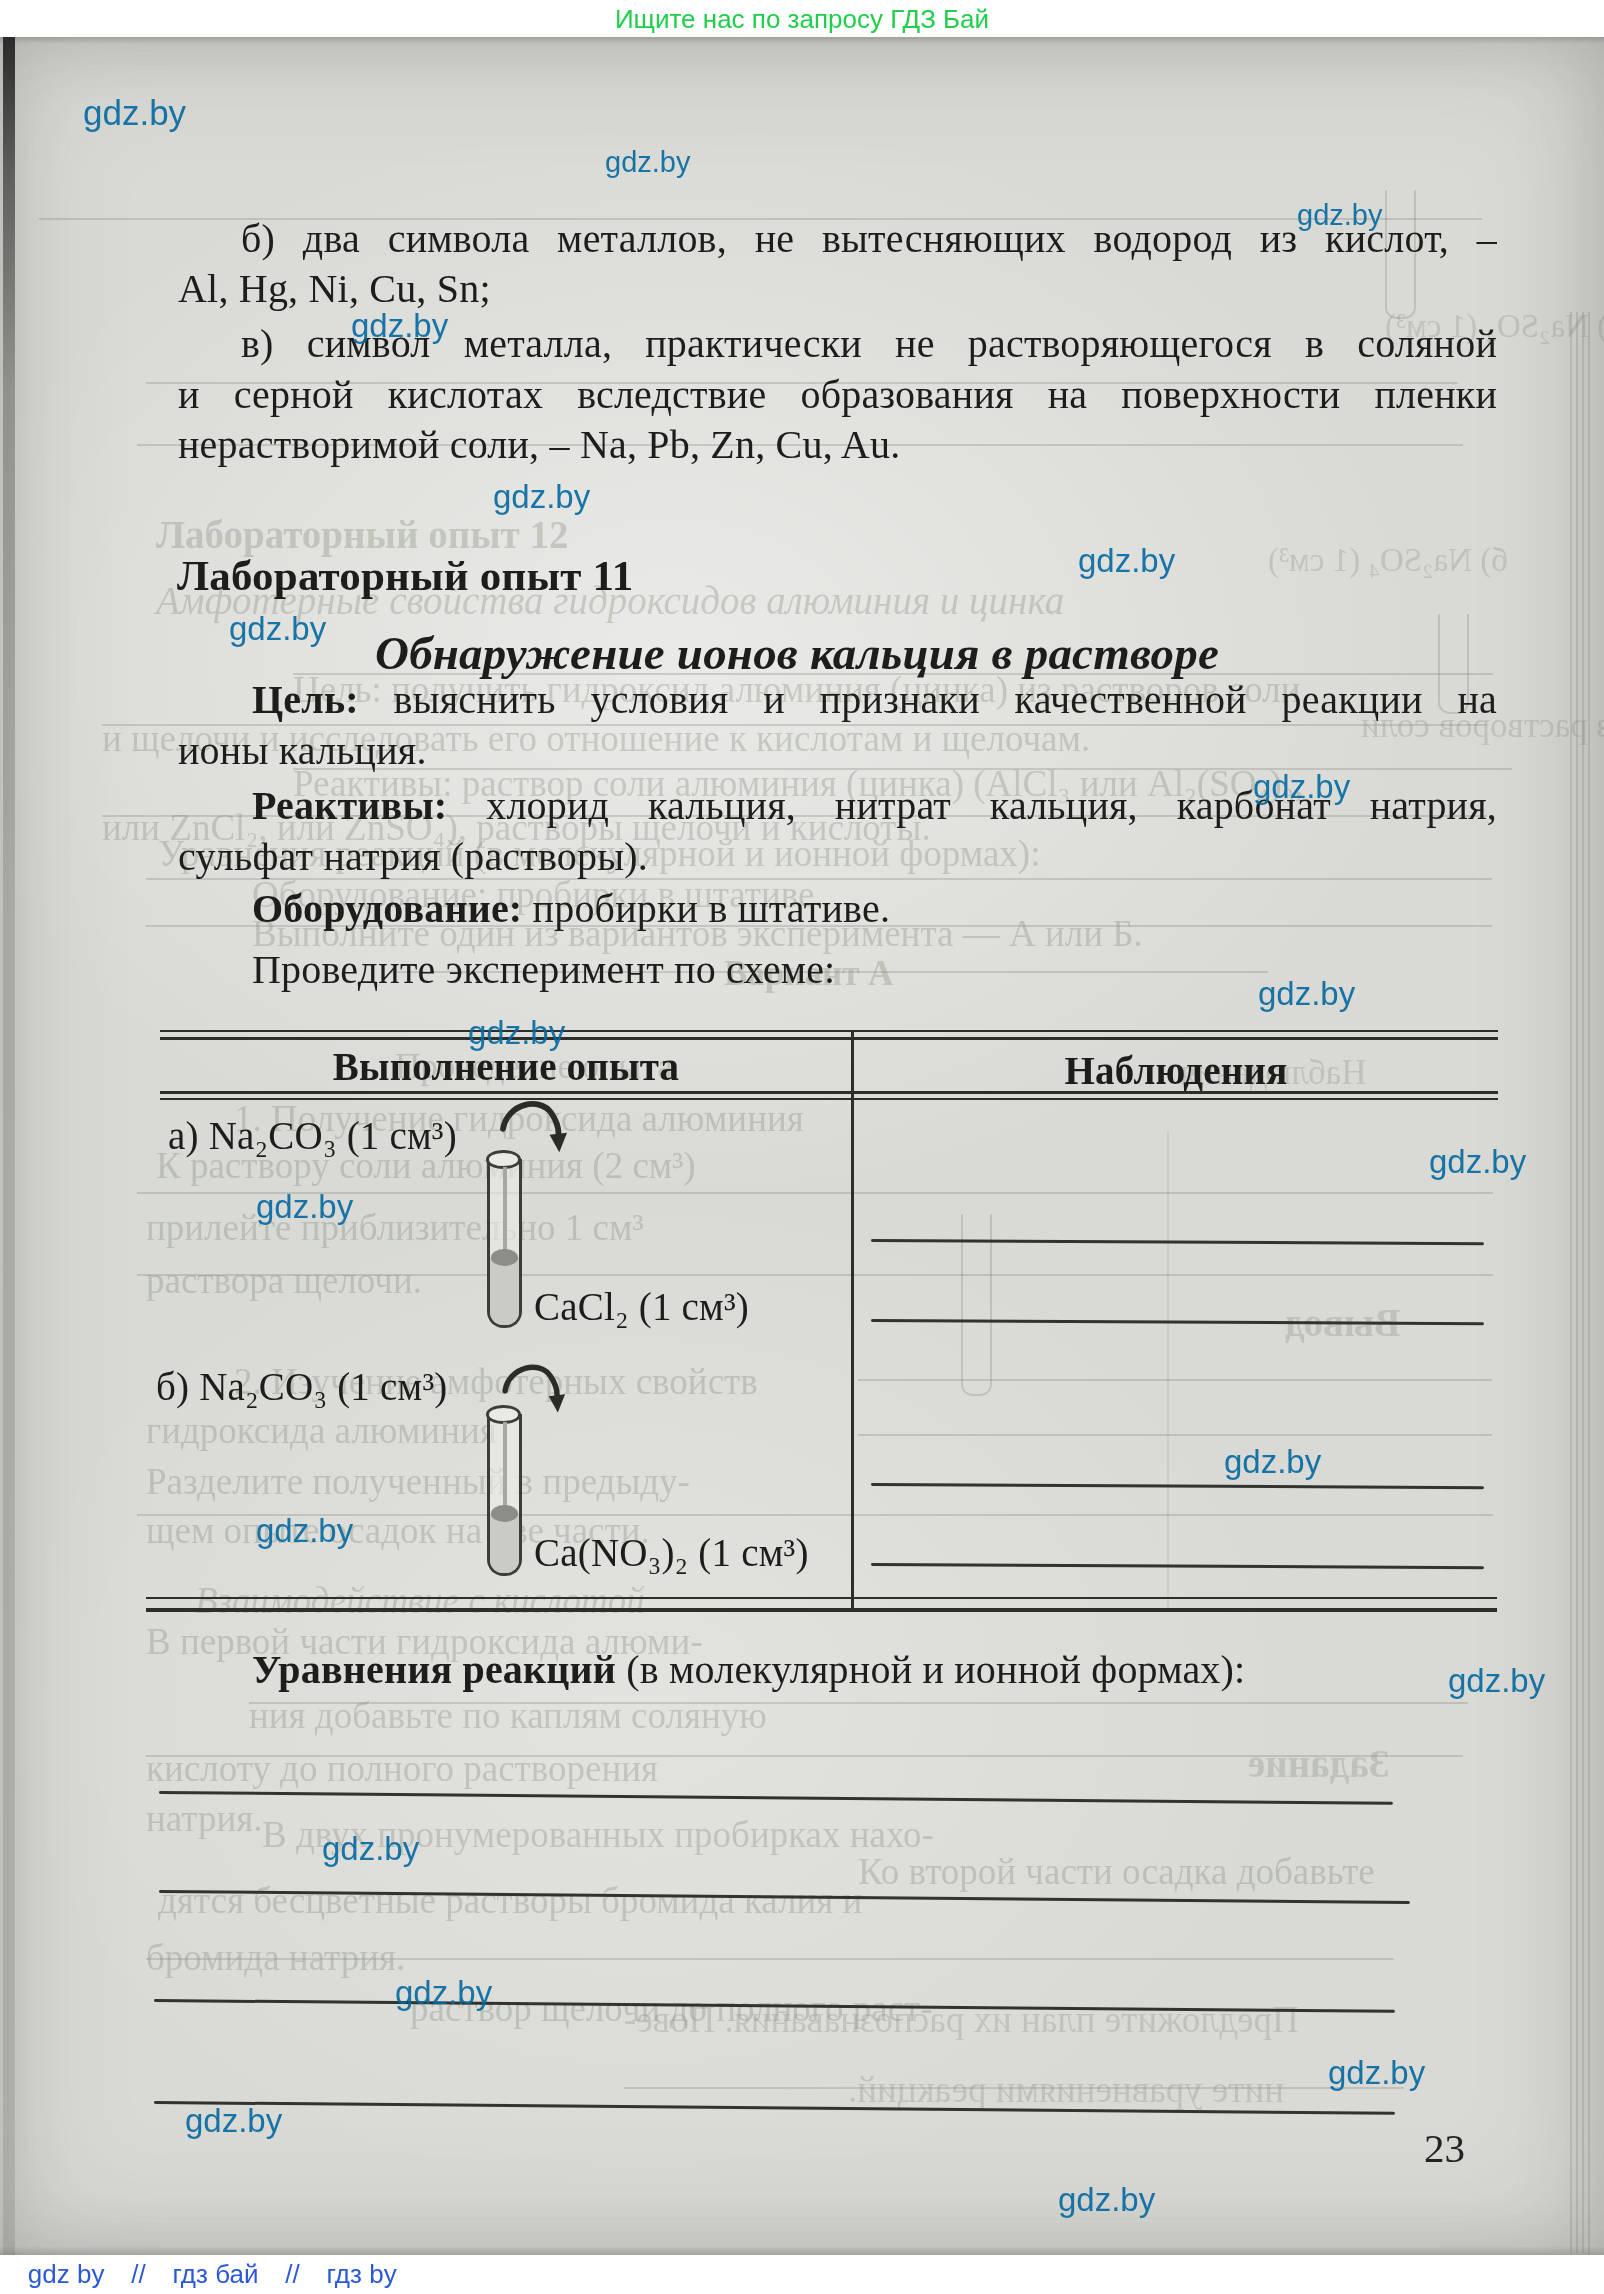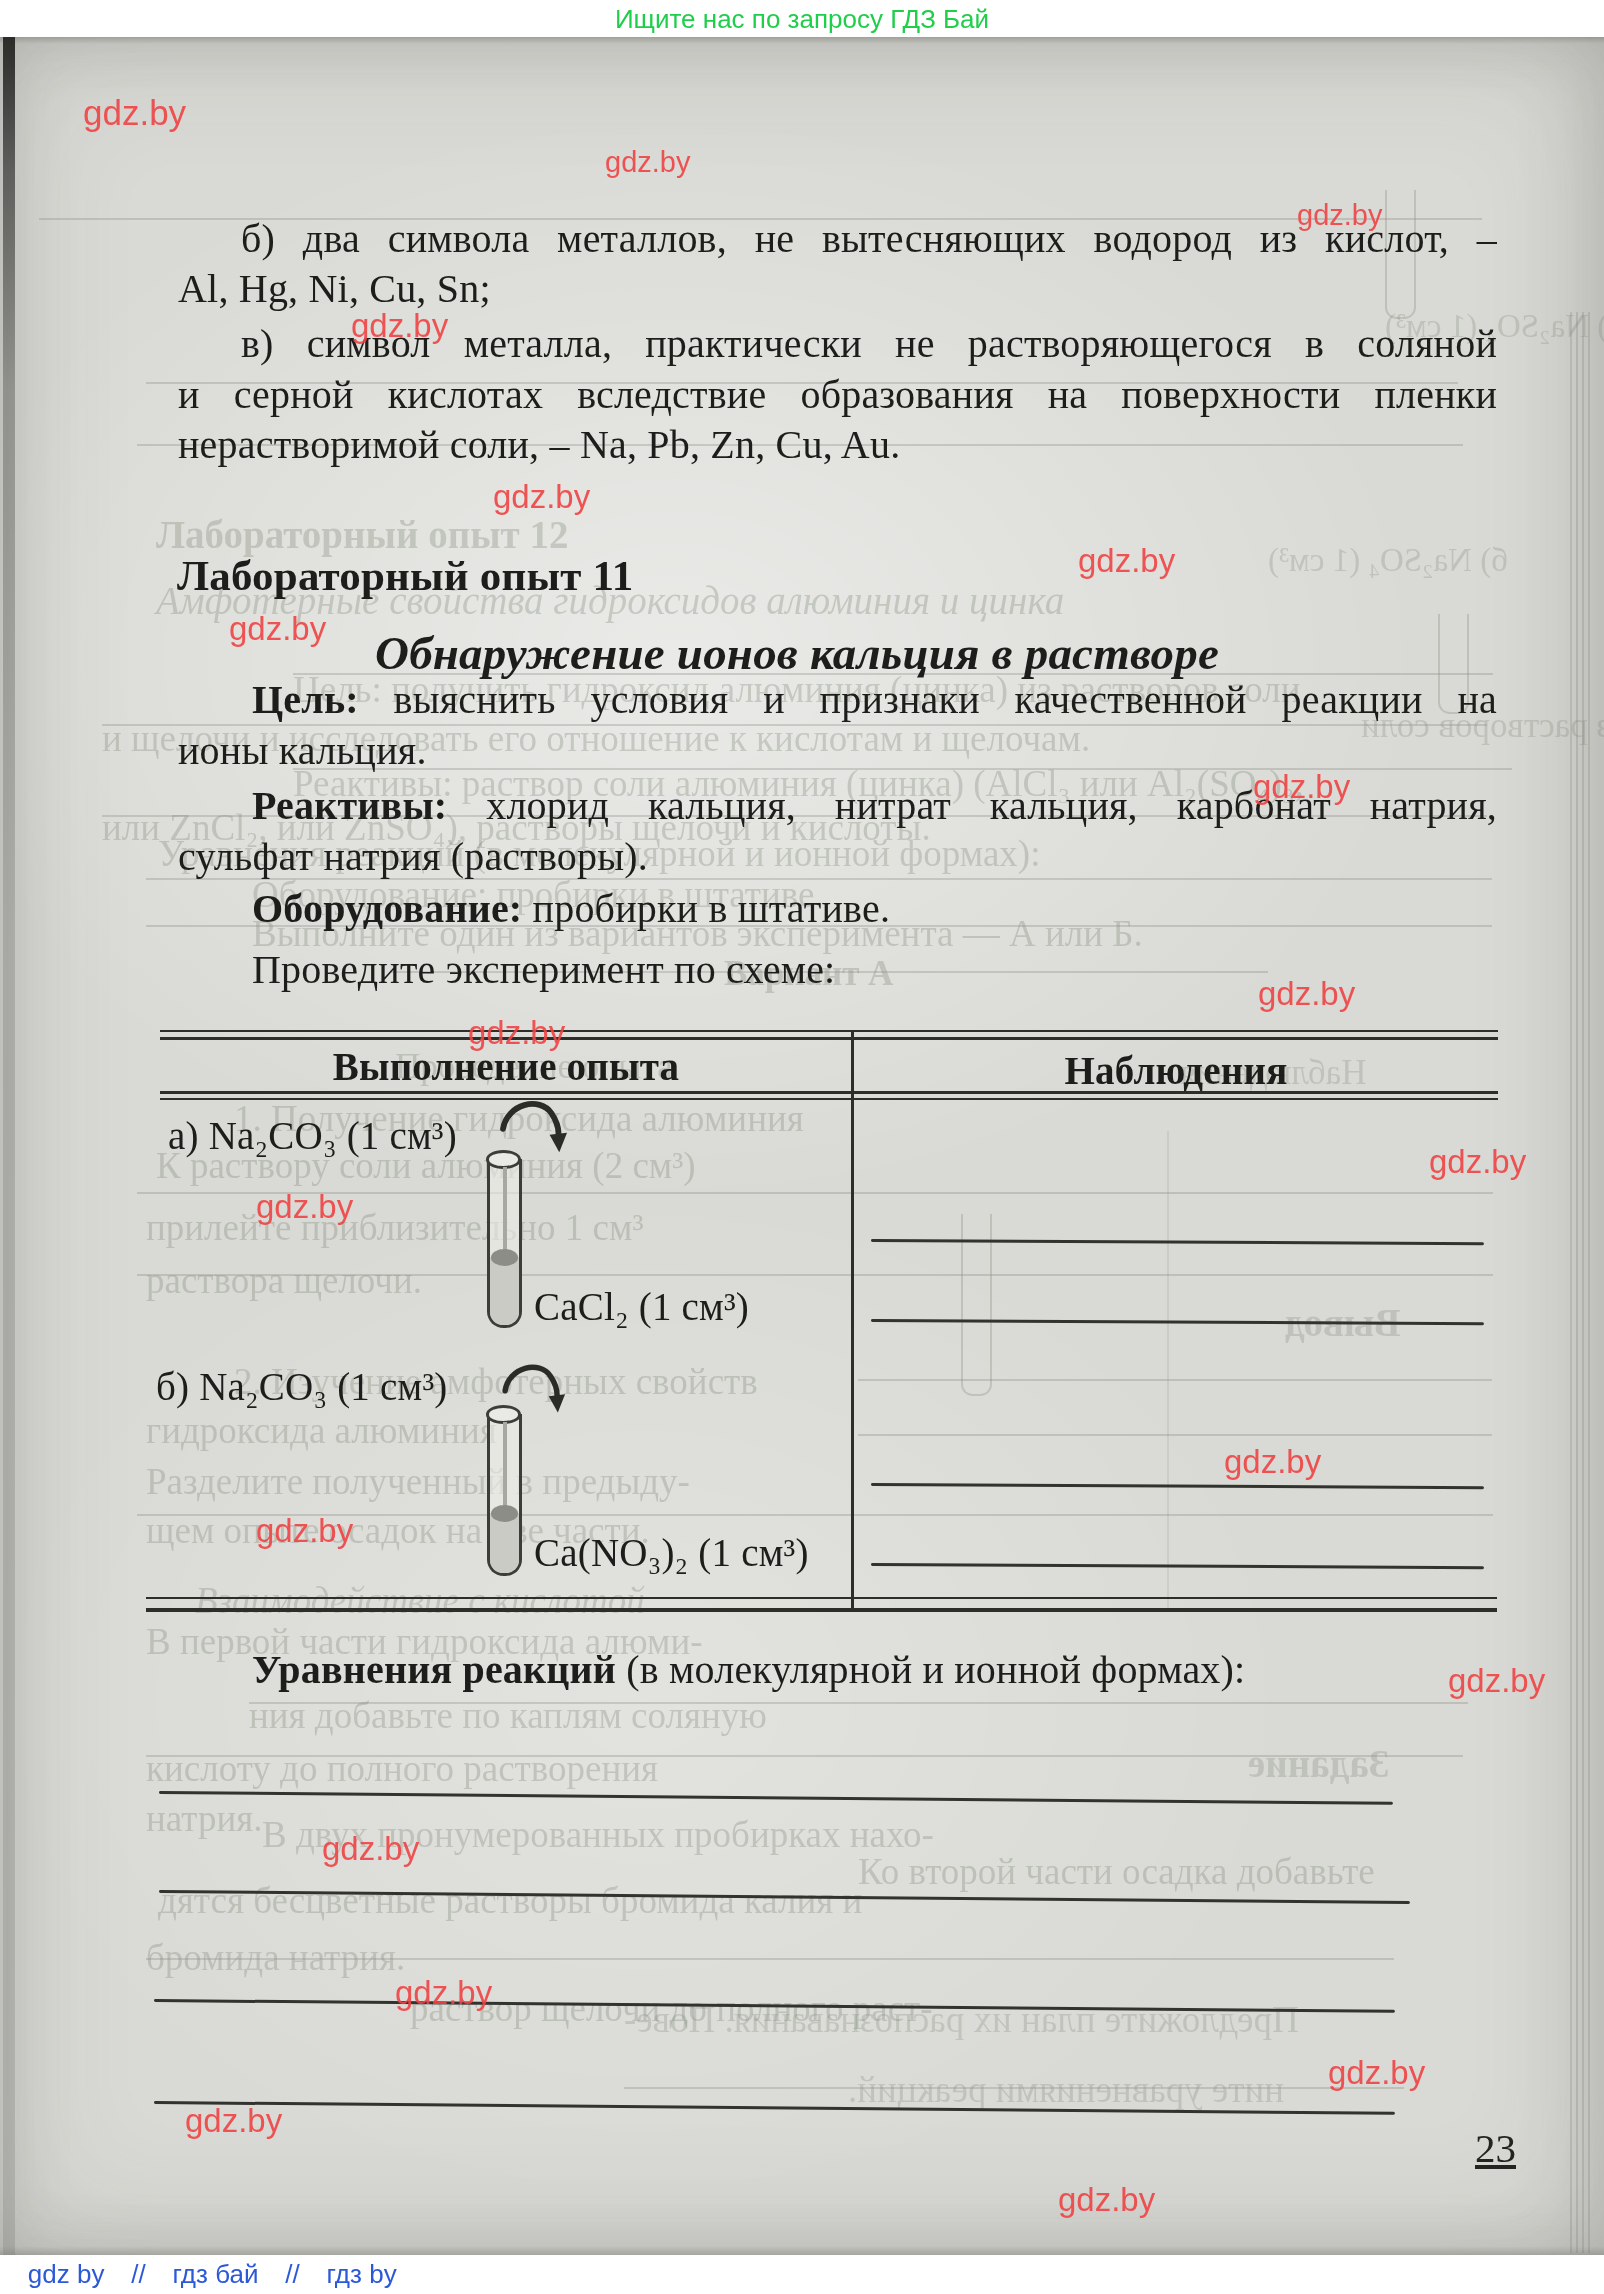--- a/index.html
+++ b/index.html
@@ -38,21 +38,21 @@
     position:absolute;left:0;top:2259px;width:100%;
     font-family:"Liberation Sans","DejaVu Sans",sans-serif;
     font-size:26px;color:#2B59D8;margin-left:18px;
   }
   .banner-bottom span{margin:0 9.8px;}
   
   .tl{position:absolute;font-size:40px;color:#1d1d1b;line-height:1.12;white-space:nowrap;z-index:3;letter-spacing:0.2px;}
   .b{font-weight:bold}
   .i{font-style:italic}
   .j{white-space:normal;text-align:justify;text-align-last:justify;}
-  .wm{position:absolute;font-family:"Liberation Sans","DejaVu Sans",sans-serif;color:#ef4444;opacity:.9;z-index:4;white-space:nowrap;}
+  .wm{position:absolute;font-family:"Liberation Sans","DejaVu Sans",sans-serif;color:#0369a1;opacity:.9;z-index:4;white-space:nowrap;}
   .bleed{position:absolute;color:#76846f;opacity:.30;white-space:nowrap;z-index:1;line-height:1;}
   .mirror{transform:scaleX(-1);opacity:.26;}
   
   .rule{position:absolute;background:#2d2d29;z-index:2;}
   .fl{position:absolute;background:#8f8f89;opacity:.35;z-index:1;}
   .al{position:absolute;height:2.9px;background:#32322e;border-radius:2px;transform:rotate(.5deg);transform-origin:left center;z-index:2;}
   .alr{transform:rotate(.3deg);}
   
   .tube{position:absolute;width:29px;border:3.9px solid #3c3c38;border-top:none;border-radius:0 0 16.6px 16.6px;background:rgba(238,238,234,.55);z-index:3;}
   .mouth{position:absolute;left:-3.9px;top:-8.8px;width:29px;height:12.7px;border:3.9px solid #3c3c38;border-radius:50%;background:#e9e9e5;}
@@ -125,21 +125,21 @@
   <div class="mouth"></div>
   <div class="stream" style="height:88px;"></div>
   <div class="liquid" style="top:99px;">
       <div class="surface"></div>
     </div>
 </div>
 <div class="tl" style="left:534px;top:1531px;font-size:39px;">Ca(NO₃)₂ (1 см³)</div>
 
 <div class="tl" style="left:252px;top:1648px;"><span class="b">Уравнения реакций</span><span> (в молекулярной и ионной формах):</span></div>
 
-<div class="pagenum" style="left:1475px;top:2124px;text-decoration:underline;">23</div>
+<div class="pagenum" style="left:1424px;top:2124px;">23</div>
 
 <div class="banner-bottom">
   <span>gdz by</span>
   <span>//</span>
   <span>гдз бай</span>
   <span>//</span>
   <span>гдз by</span>
 </div>
 
 <div class="wm" style="left: 83px; top: 93px; font-size: 35px;">gdz.by</div>

